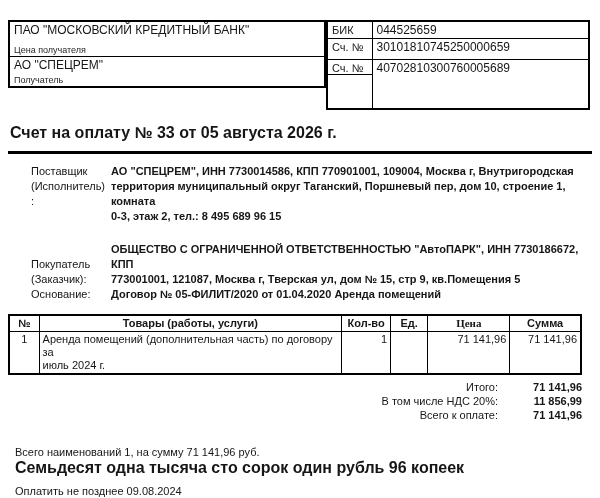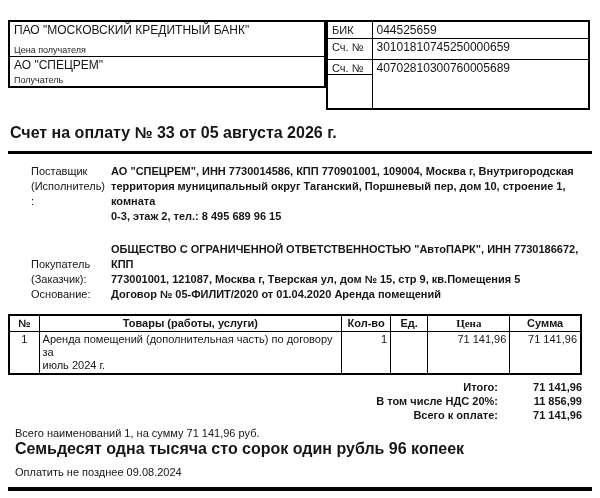--- a/index.html
+++ b/index.html
@@ -57,26 +57,26 @@
   .col-qty{width:49px;}
   .col-unit{width:37px;}
   .col-price{width:82px;font-family:Liberation Serif, serif;}
   .col-sum{width:71px;}
   .td-center{text-align:center;}
   .td-right{text-align:right;}
 
   
   .totals{width:582px;margin-top:6px;}
   .total-row{display:flex;justify-content:flex-end;line-height:13px;margin-bottom:1px;}
-  .total-label{font-weight:bold;text-align:left;}
+  .total-label{font-weight:normal;text-align:left;}
   .total-value{width:84px;text-align:right;font-weight:bold;}
 
   
   .sum-line{padding-left:15px;line-height:14px;}
-  .m-cnt{margin-top:4px;}
+  .m-cnt{margin-top:23px;}
   .words{font-weight:bold;font-size:16px;margin-top:2px;}
   .m-due{margin-top:9px;}
 </style>
 </head>
 <body>
 
 <div class="page">
 
   <div class="bank-section">
     <table class="bt bt-left">

